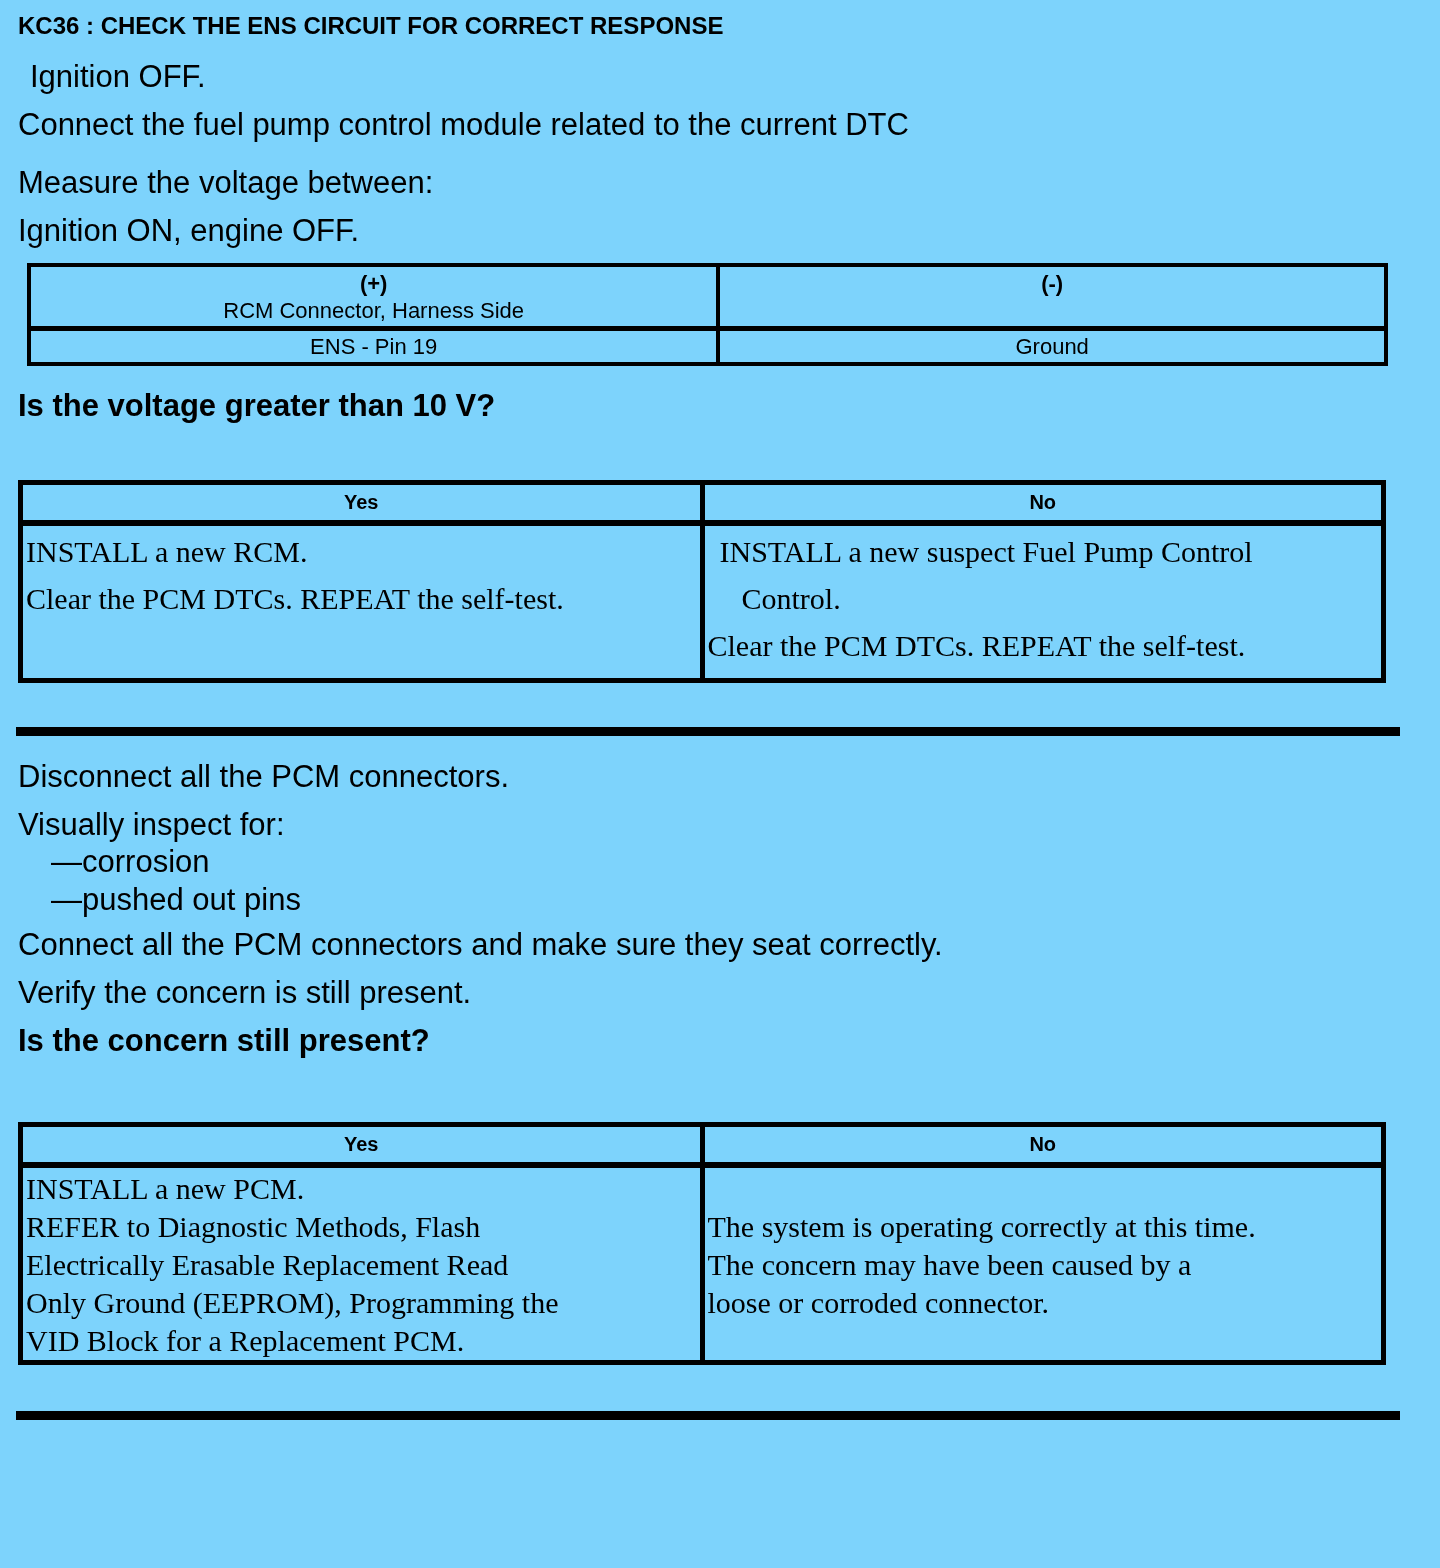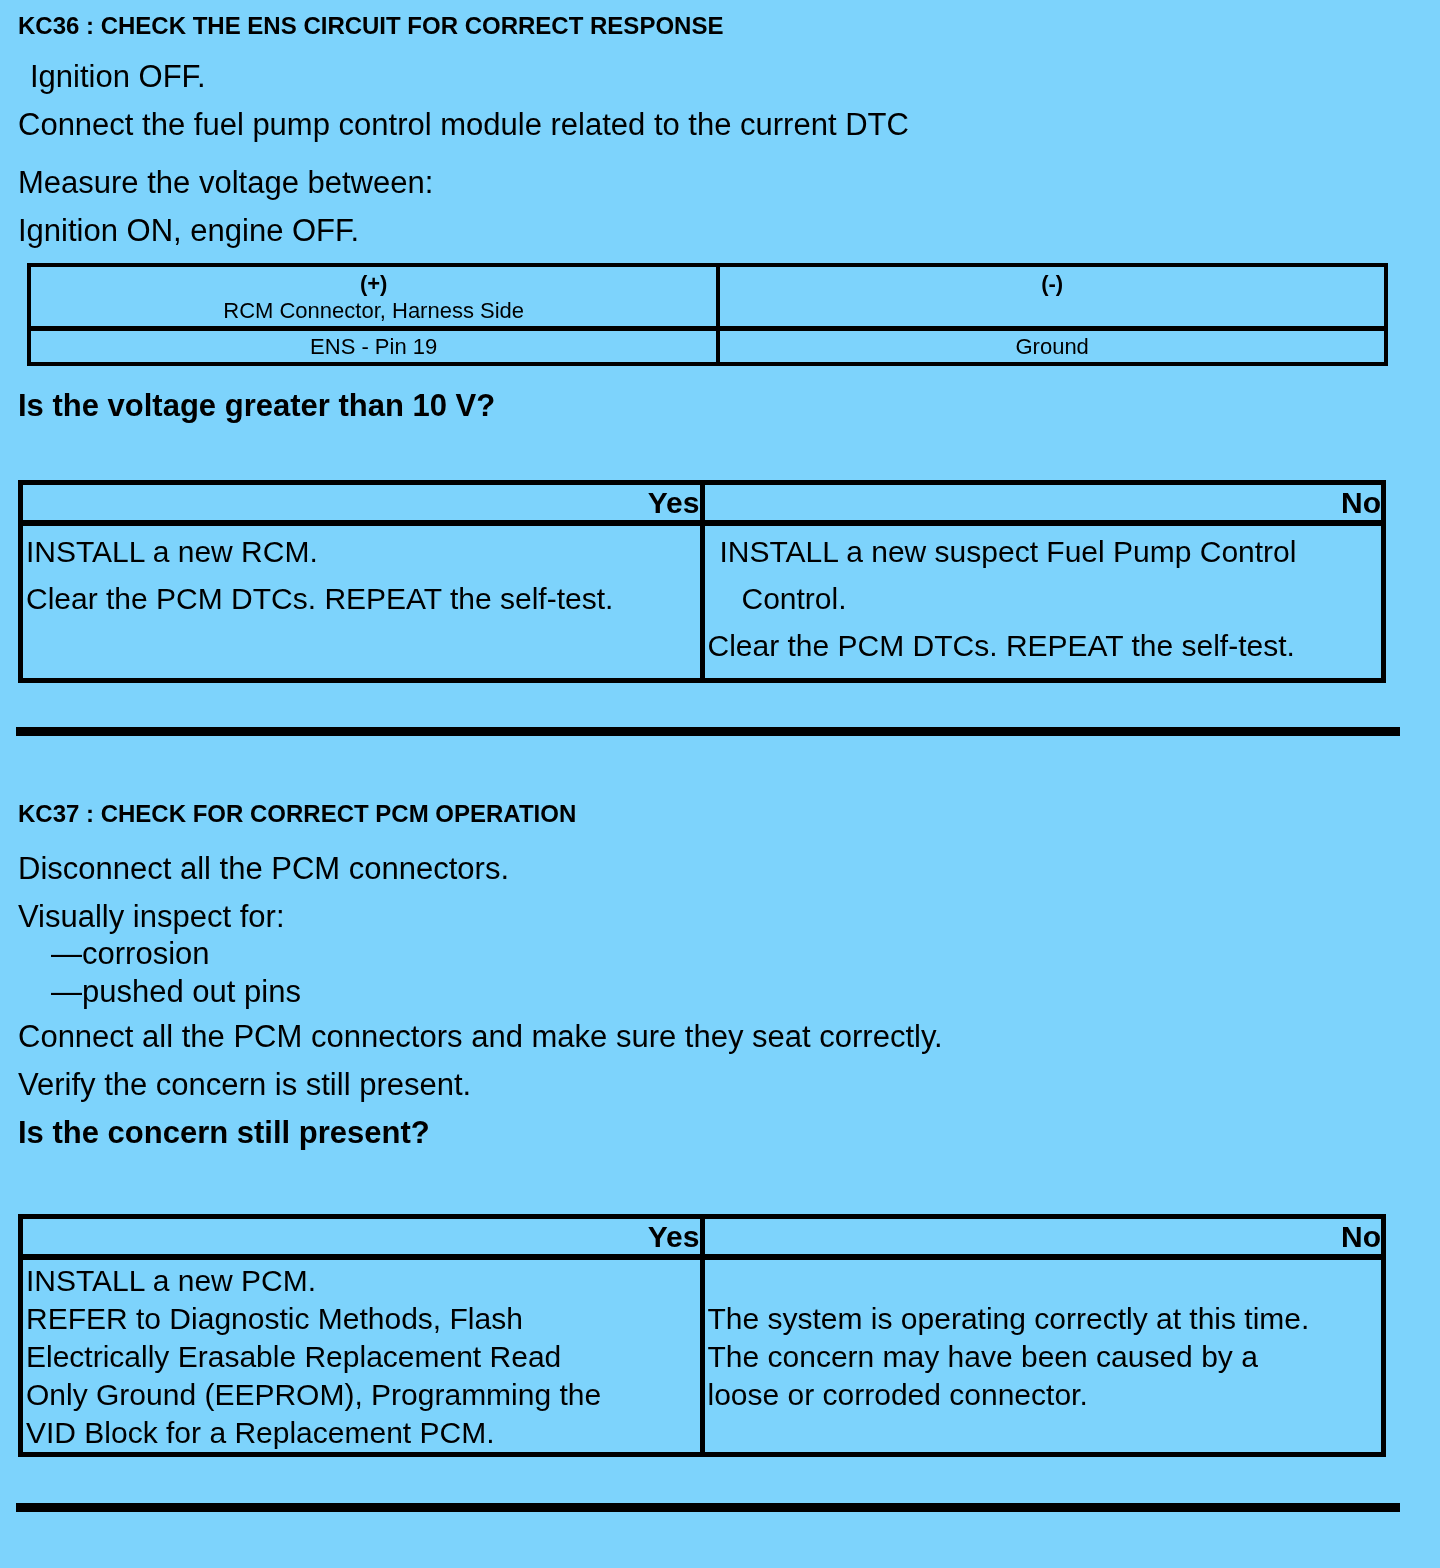--- a/index.html
+++ b/index.html
@@ -60,40 +60,40 @@
 
   
   .decision-table {
     border-collapse: collapse;
     table-layout: fixed;
     width: 1368px;
   }
   .decision-table th {
     border: 5px solid #000000;
     border-bottom-width: 6px;
-    font-size: 30px;
+    font-size: 20px;
     font-weight: bold;
-    text-align: right;
+    text-align: center;
     line-height: 33px;
     padding: 1px 0;
   }
   .decision-table td {
     border: 5px solid #000000;
     font-size: 30px;
     vertical-align: top;
     padding: 2px 0 0 0;
   }
   .decision-table.spacious td { height: 150px; }
   .decision-table.spacious .cell-line { line-height: 47px; }
   .decision-table.compact td { height: 186px; }
   .decision-table.compact .cell-line { line-height: 38px; }
   .decision-table.compact td.v-middle { vertical-align: middle; }
   .t2 { margin-top: 56px; }
   .t3 { margin-top: 63px; }
-  .cell-line { padding-left: 3px; padding-right: 2px; }
+  .cell-line { padding-left: 3px; padding-right: 2px; font-family: Liberation Serif, serif; }
   .cell-line.ind-sm { padding-left: 15px; }
   .cell-line.ind-md { padding-left: 37px; }
 
   
   .rule {
     width: 1384px;
     height: 9px;
     background: #000000;
     margin-left: -2px;
   }
@@ -169,21 +169,20 @@
           <div class="cell-line">Clear the PCM DTCs. REPEAT the self-test.</div>
         </td>
       </tr>
     </tbody>
       </table>
   </section>
 
   <div class="rule rule1"></div>
 
   <section>
-    <h2 class="section-heading h-kc37">KC37 : CHECK FOR CORRECT PCM OPERATION</h2>
 
     <p class="step mt-23">Disconnect all the PCM connectors.</p>
     <p class="step">Visually inspect for:</p>
 
     <ul class="bullet-list">
       <li>—corrosion</li>
       <li>—pushed out pins</li>
     </ul>
 
     <p class="step mt-8">Connect all the PCM connectors and make sure they seat correctly.</p>

